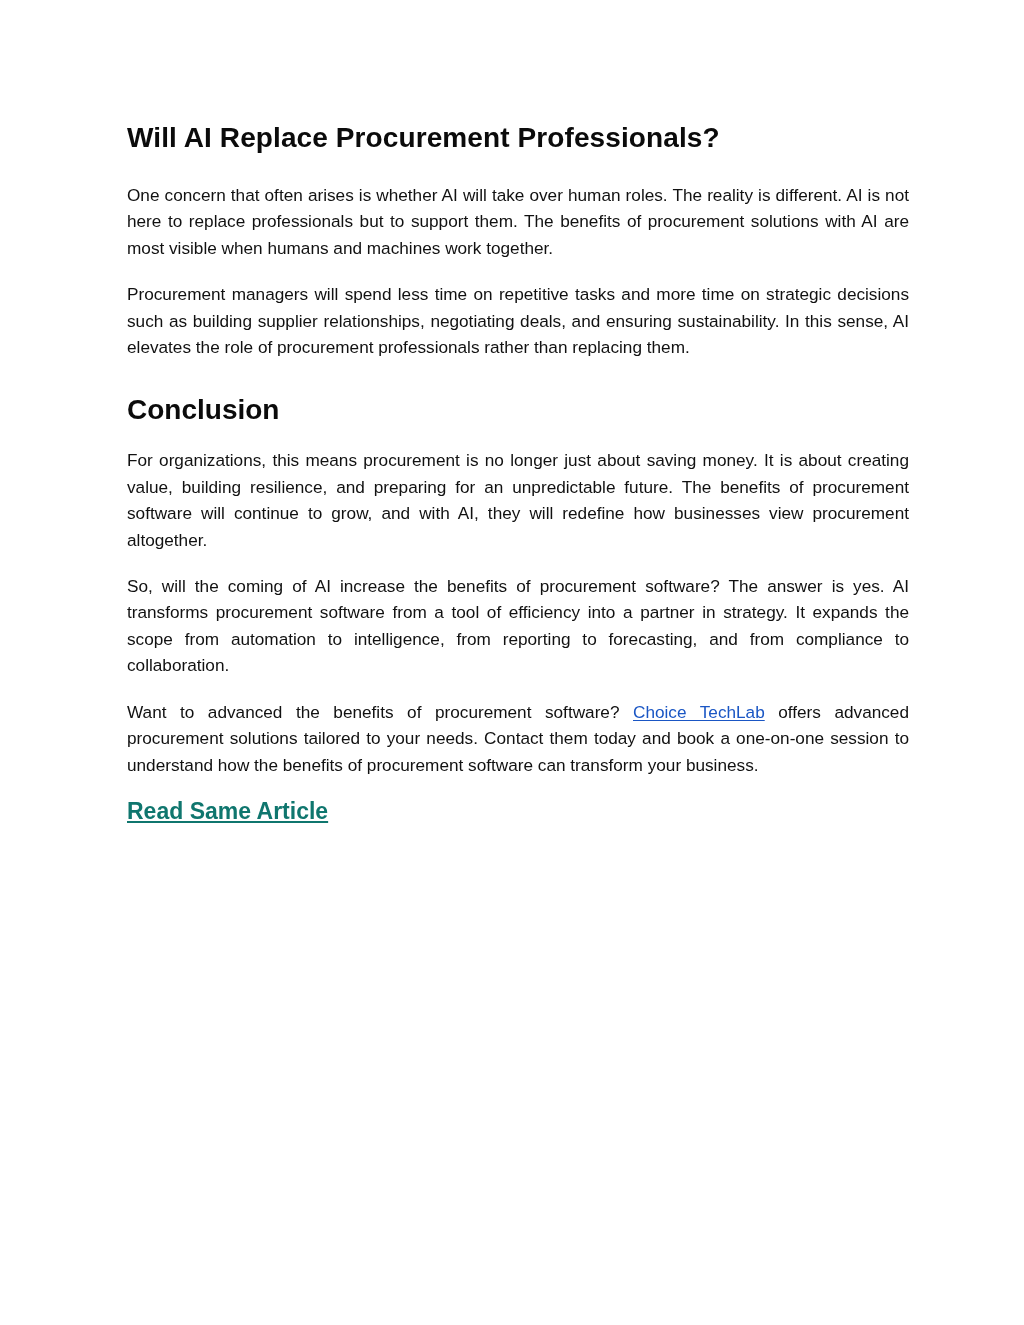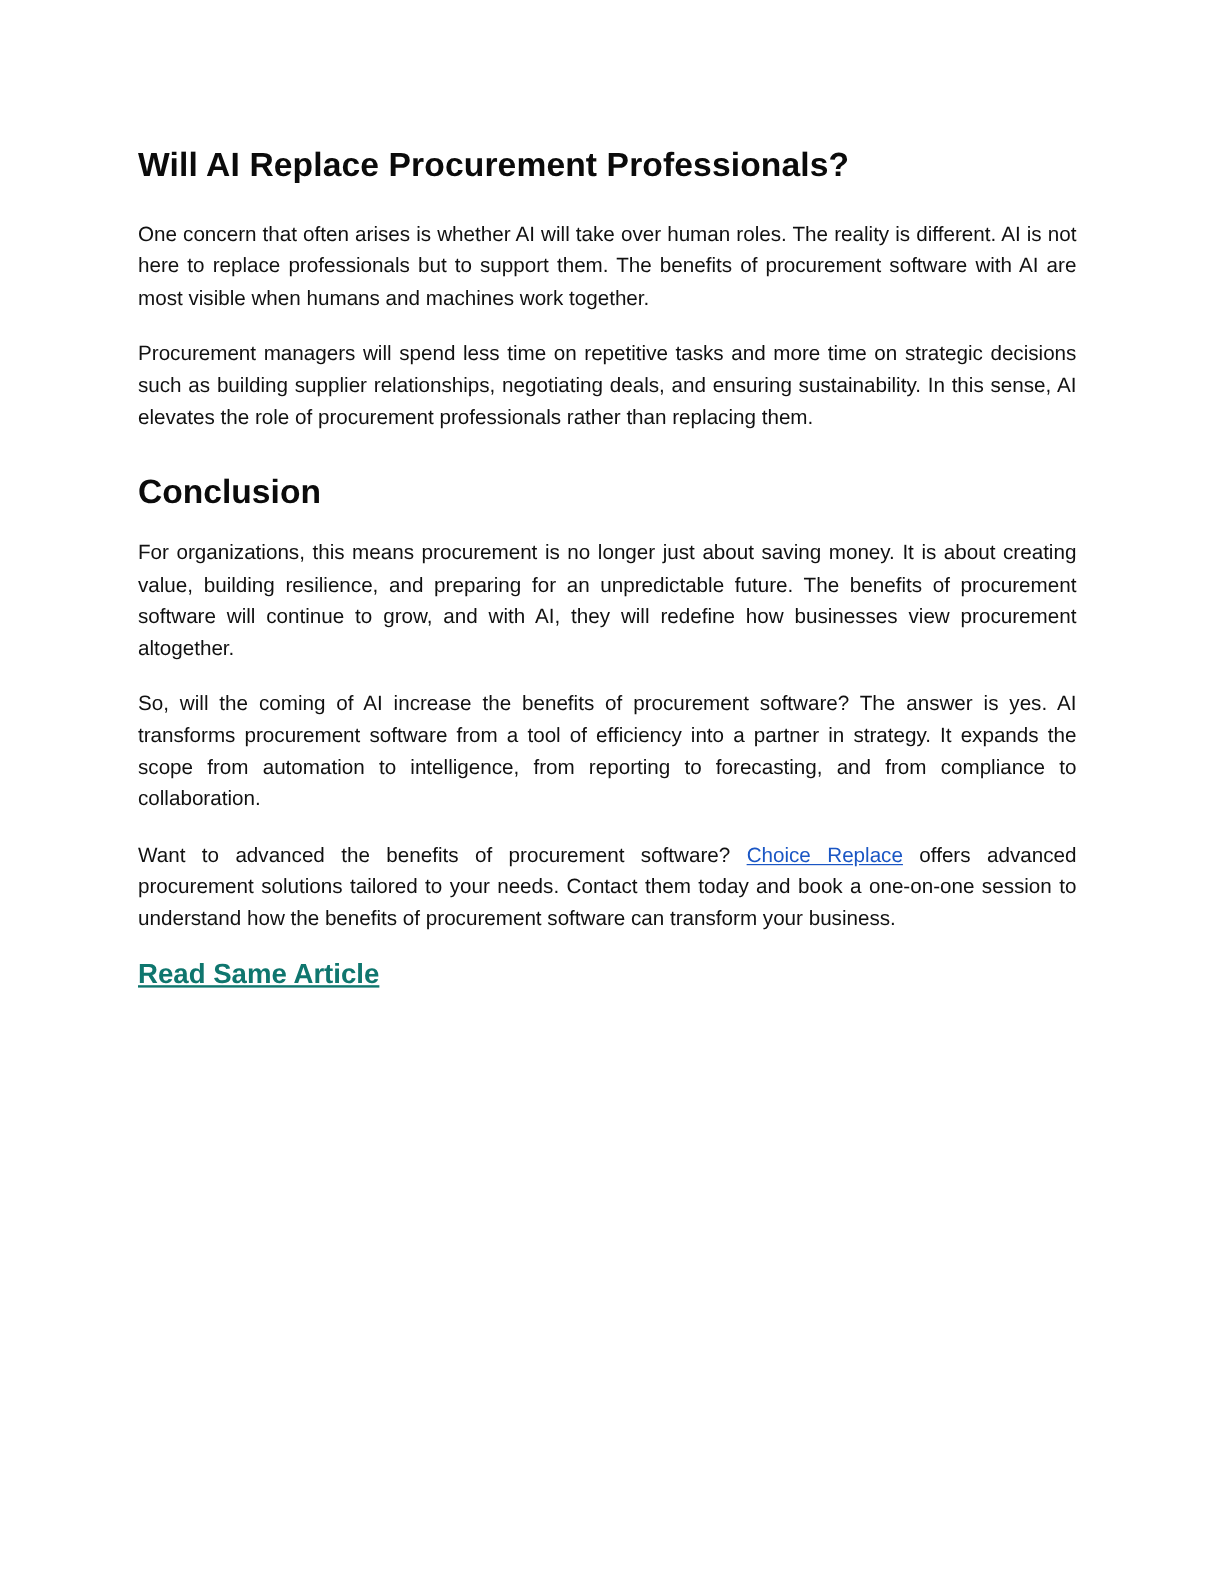--- a/index.html
+++ b/index.html
@@ -10,21 +10,21 @@
     body {
       width: 1024px;
       height: 1325px;
       position: relative;
       overflow: hidden;
       font-family: "Liberation Sans", "DejaVu Sans", sans-serif;
       color: #111111;
     }
     .page {
       position: absolute;
-      left: 115px;
+      left: 127px;
       top: 118px;
       width: 782px;
     }
     h1 {
       font-size: 28px;
       font-weight: 700;
       margin: 0 0 24px 0;
       line-height: 40px;
       letter-spacing: 0.1px;
       color: #0b0b0b;
@@ -54,21 +54,21 @@
       text-decoration: underline;
       text-underline-offset: 2px;
       font-size: 23px;
     }
   </style>
 </head>
 <body>
 
 <div class="page">
   <h1>Will AI Replace Procurement Professionals?</h1>
-  <p>One concern that often arises is whether AI will take over human roles. The reality is different. AI is not here to replace professionals but to support them. The benefits of procurement software with AI are most visible when humans and machines work together.</p>
+  <p>One concern that often arises is whether AI will take over human roles. The reality is different. AI is not here to replace professionals but to support them. The benefits of procurement solutions with AI are most visible when humans and machines work together.</p>
   <p>Procurement managers will spend less time on repetitive tasks and more time on strategic decisions such as building supplier relationships, negotiating deals, and ensuring sustainability. In this sense, AI elevates the role of procurement professionals rather than replacing them.</p>
 
   <h2>Conclusion</h2>
   <p>For organizations, this means procurement is no longer just about saving money. It is about creating value, building resilience, and preparing for an unpredictable future. The benefits of procurement software will continue to grow, and with AI, they will redefine how businesses view procurement altogether.</p>
   <p>So, will the coming of AI increase the benefits of procurement software? The answer is yes. AI transforms procurement software from a tool of efficiency into a partner in strategy. It expands the scope from automation to intelligence, from reporting to forecasting, and from compliance to collaboration.</p>
-  <p><span>Want to advanced the benefits of procurement software? </span><a class="link" href="#">Choice Replace</a><span> offers advanced procurement solutions tailored to your needs. Contact them today and book a one-on-one session to understand how the benefits of procurement software can transform your business.</span></p>
+  <p><span>Want to advanced the benefits of procurement software? </span><a class="link" href="#">Choice TechLab</a><span> offers advanced procurement solutions tailored to your needs. Contact them today and book a one-on-one session to understand how the benefits of procurement software can transform your business.</span></p>
   <p><a class="bold-link" href="#">Read Same Article</a></p>
 </div>
 
 </body></html>

